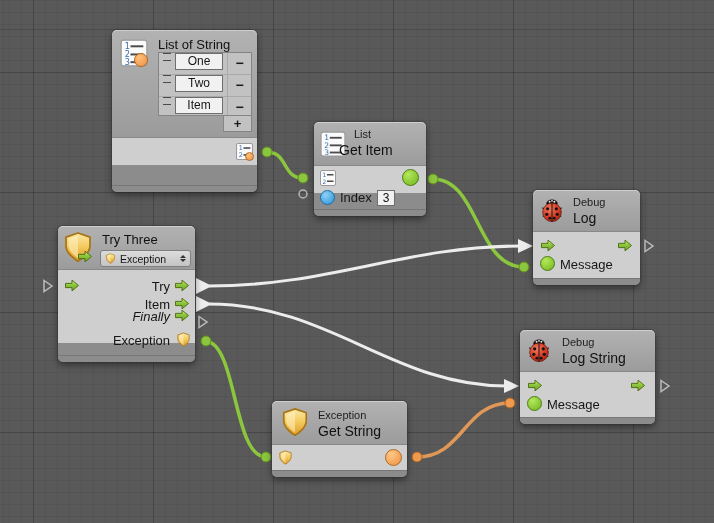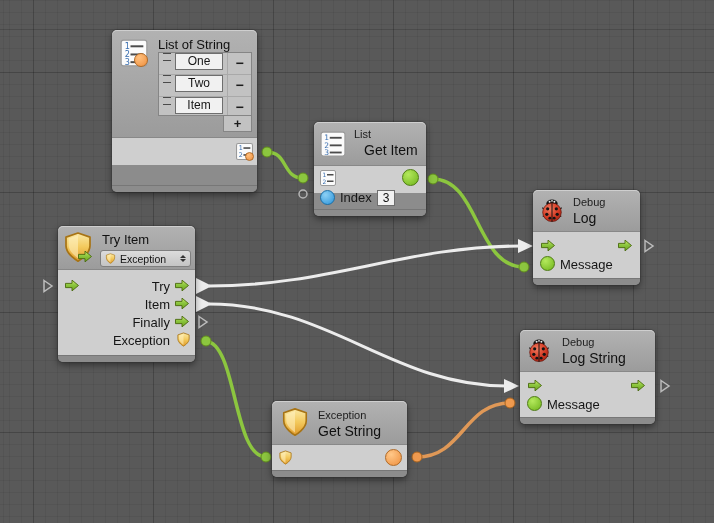--- a/index.html
+++ b/index.html
@@ -212,21 +212,21 @@
     </div>
     <div class="n-strip"></div>
   </div>
 
   <div class="node" style="left:314px;top:122px;width:112px;height:94px;">
     <div class="n-header" style="height:44px;">
       <svg class="icon" style="left:6px;top:9px;width:26px;height:26px;">
           <use href="#sym-listpage"></use>
         </svg>
       <div class="cat" style="left:40px;top:6px;">List</div>
-      <div class="ttl" style="left:50px;top:20px;">Get Item</div>
+      <div class="ttl" style="left:25px;top:20px;">Get Item</div>
     </div>
     <div class="n-body" style="top:44px;height:27px;">
       <svg class="icon" style="left:6px;top:4px;width:16px;height:16px;">
           <use href="#sym-listpage-sm"></use>
         </svg>
       <div class="port-circle pc-green" style="left:88px;top:3px;width:17px;height:17px;"></div>
       <div class="port-circle pc-blue" style="left:6px;top:24px;width:15px;height:15px;"></div>
       <div class="rowlabel" style="position:absolute;left:26px;top:24px;">Index</div>
       <div class="field" style="left:63px;top:24px;width:18px;height:16px;">3</div>
     </div>
@@ -255,49 +255,49 @@
   </div>
 
   <div class="node" style="left:58px;top:226px;width:137px;height:136px;">
     <div class="n-header" style="height:44px;">
       <svg class="icon" style="left:4px;top:5px;width:32px;height:32px;">
           <use href="#sym-shield"></use>
         </svg>
       <svg class="icon" style="left:19px;top:24px;width:16px;height:13px;">
           <use href="#sym-arrow"></use>
         </svg>
-      <div class="ttl-sm" style="left:44px;top:6px;">Try Item</div>
+      <div class="ttl-sm" style="left:44px;top:6px;">Try Three</div>
       <div class="dropdown">
         <svg style="width:11px;height:11px;margin-left:4px;">
             <use href="#sym-shield"></use>
           </svg>
         <span style="margin-left:4px;">Exception</span>
         <span class="dd-arrows">
             <i class="dd-up"></i>
             <i class="dd-down"></i>
           </span>
       </div>
     </div>
-    <div class="n-body" style="top:44px;height:85px;">
+    <div class="n-body" style="top:44px;height:73px;">
       <div class="tc-row" style="top:7px;">
         <svg class="icon" style="left:6px;top:2px;width:16px;height:13px;">
             <use href="#sym-arrow"></use>
           </svg>
         <div class="tc-label">Try</div>
         <svg class="icon" style="left:116px;top:2px;width:16px;height:13px;">
             <use href="#sym-arrow"></use>
           </svg>
       </div>
       <div class="tc-row" style="top:25px;">
         <div class="tc-label">Item</div>
         <svg class="icon" style="left:116px;top:2px;width:16px;height:13px;">
             <use href="#sym-arrow"></use>
           </svg>
       </div>
-      <div class="tc-row" style="top:43px;">
+      <div class="tc-row" style="top:37px;font-style:italic;">
         <div class="tc-label">Finally</div>
         <svg class="icon" style="left:116px;top:2px;width:16px;height:13px;">
             <use href="#sym-arrow"></use>
           </svg>
       </div>
       <div class="tc-row" style="top:61px;">
         <div class="tc-label">Exception</div>
         <svg class="icon" style="left:118px;top:1px;width:15px;height:15px;">
             <use href="#sym-shield"></use>
           </svg>

